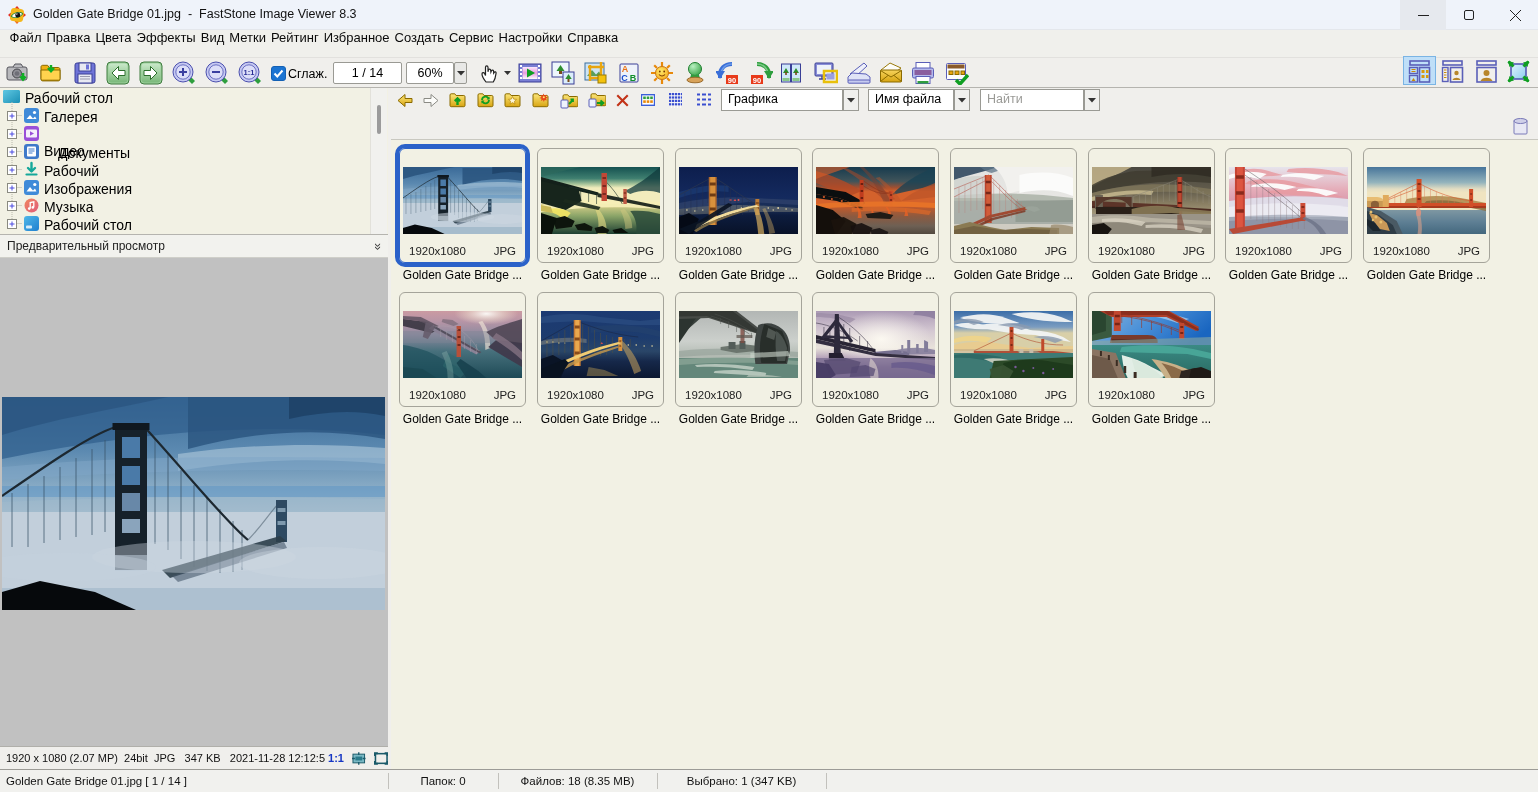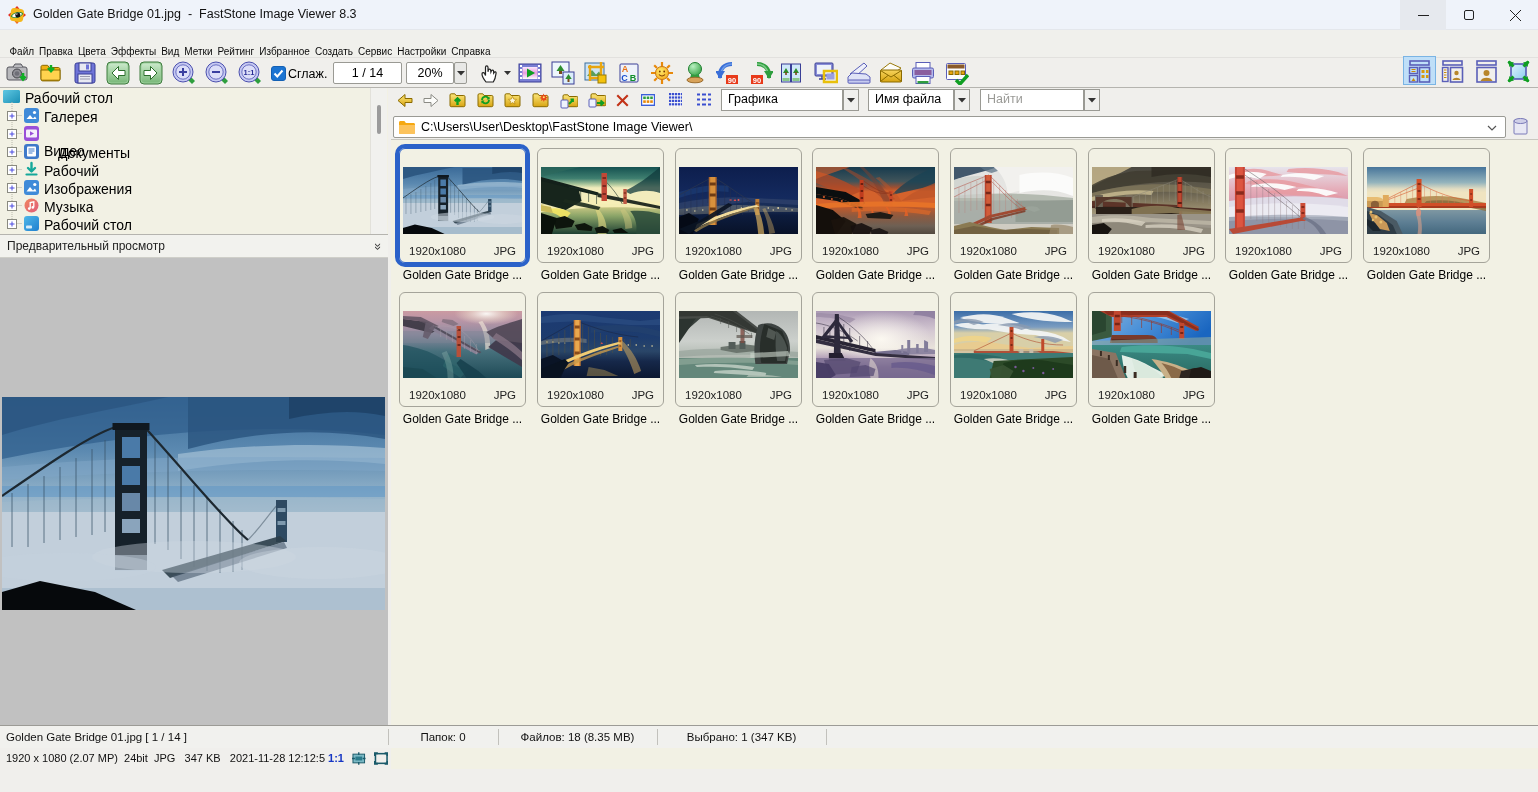--- a/index.html
+++ b/index.html
@@ -3,21 +3,21 @@
 <style>
 *{margin:0;padding:0;box-sizing:border-box}
 html,body{width:1538px;height:792px;overflow:hidden}
 body{font-family:"Liberation Sans",sans-serif;position:relative;background:#f0efec}
 .abs{position:absolute}
 
 #titlebar{left:0;top:0;width:1538px;height:30px;background:#eff3fa;border-bottom:1px solid #e4e7ec}
 #title-text{left:33px;top:7px;font-size:12.5px;color:#111}
 .winbtn{top:0;height:30px;width:46px;display:flex;align-items:center;justify-content:center}
 
-#menubar{left:0;top:30px;width:1538px;height:27px;background:#f0f0ec;display:flex;align-items:flex-end;font-size:10px;color:#0a0a0a}
+#menubar{left:0;top:30px;width:1538px;height:27px;background:#f0f0ec;display:flex;align-items:flex-start;font-size:13px;color:#0a0a0a}
 #menubar span{padding:0 2.5px}
 
 #toolbar{left:0;top:57px;width:1538px;height:31px;background:#f0efec;border-top:1px solid #e2e1de;border-bottom:1px solid #b5b4af}
 .tbi{position:absolute;top:3px;width:24px;height:24px}
 
 #tree{left:0;top:88px;width:388px;height:146px;background:#f2f1e4}
 #treesb{left:370px;top:88px;width:17px;height:146px;background:#f1f1ee;border-left:1px solid #e2e1da}
 #treesb .thumb{position:absolute;left:6px;top:17px;width:4px;height:29px;background:#9b9b9b;border-radius:2px}
 .trow{position:absolute;font-size:14px;color:#000;white-space:nowrap}
 #prevhdr{left:0;top:234px;width:388px;height:24px;background:#f2f2ee;border-top:1px solid #b5b4af;border-bottom:1px solid #cfcfc9;font-size:12px;color:#222;display:flex;align-items:center;padding-left:7px}
@@ -28,21 +28,21 @@
 #toolbar2{left:391px;top:88px;width:1147px;height:25px;background:#f0efec}
 #addrrow{left:391px;top:113px;width:1147px;height:26px;background:#f0efec}
 #addrbox{position:absolute;left:2px;top:3px;width:1113px;height:22px;background:#fff;border:1px solid #9a9a94;border-radius:2px;display:flex;align-items:center;font-size:12.5px;color:#000}
 #thumbs{left:391px;top:139px;width:1147px;height:630px;background:#f2f1e4;border-top:1px solid #c9c8c0}
 .card{position:absolute;width:127px;height:115px;border:1px solid #a5a49a;border-radius:6px;background:#f2f1e4}
 .card.sel{outline:4px solid #2b62c9;outline-offset:0px;border-color:#2b62c9}
 .card svg.ph{position:absolute;left:3px;top:18px;width:119px;height:67px}
 .cinfo{position:absolute;left:9px;right:9px;bottom:5px;font-size:11.5px;color:#222;display:flex;justify-content:space-between}
 .clabel{position:absolute;width:127px;text-align:center;font-size:12px;color:#000;white-space:nowrap}
 
-#statusbar{left:0;top:725px;width:1538px;height:23px;background:#f1f1ee;border-top:1px solid #9c9b96;font-size:11.5px;color:#111}
+#statusbar{left:0;top:769px;width:1538px;height:23px;background:#f1f1ee;border-top:1px solid #9c9b96;font-size:11.5px;color:#111}
 .scell{position:absolute;top:0;height:22px;display:flex;align-items:center}
 .ssep{position:absolute;top:3px;height:16px;width:1px;background:#c2c1bc}
 </style></head>
 <body>
 <div class="abs" id="titlebar">
   <svg class="abs" style="left:8px;top:6px" width="18" height="18" viewBox="0 0 18 18">
     <path d="M9 0l2.3 2.6L9 5.2 6.7 2.6z" fill="#e33022"></path>
     <path d="M9 12.8l2.3 2.6L9 18l-2.3-2.6z" fill="#f07022"></path>
     <path d="M0 9l2.6-2.3L5.2 9 2.6 11.3z" fill="#e33022"></path>
     <path d="M12.8 9l2.6-2.3L18 9l-2.6 2.3z" fill="#e33022"></path>
@@ -138,21 +138,21 @@
       <circle cx="11" cy="11" r="10" fill="#c6c9f2" stroke="#4a4fae"></circle>
       <circle cx="11" cy="11" r="7.2" fill="#dcdef8" stroke="#6a6fc2"></circle>
       <text x="11" y="14.2" font-size="7.5" font-weight="bold" text-anchor="middle" fill="#2a2f96" font-family="Liberation Sans">1:1</text>
     </svg>
   <svg class="tbi" style="left:271px;width:15px;height:15px;top:8px" viewBox="0 0 15 15">
       <rect x="0.5" y="0.5" width="14" height="14" rx="2.5" fill="#1b74d2" stroke="#1360b4"></rect>
       <path d="M3.5 7.5l2.8 3L11.5 4.5" stroke="#fff" stroke-width="2" fill="none"></path>
     </svg>
   <div class="abs" style="left:288px;top:9px;font-size:12.5px">Сглаж.</div>
   <div class="abs" style="left:333px;top:4px;width:69px;height:22px;background:#fff;border:1px solid #9a9a94;border-radius:2px;font-size:12.5px;text-align:center;line-height:21px">1 / 14</div>
-  <div class="abs" style="left:406px;top:4px;width:48px;height:22px;background:#fff;border:1px solid #9a9a94;border-radius:2px;font-size:12.5px;text-align:center;line-height:21px">20%</div>
+  <div class="abs" style="left:406px;top:4px;width:48px;height:22px;background:#fff;border:1px solid #9a9a94;border-radius:2px;font-size:12.5px;text-align:center;line-height:21px">60%</div>
   <div class="abs" style="left:454px;top:4px;width:13px;height:22px;background:#e8e8e6;border:1px solid #9a9a94;border-radius:2px">
       <svg style="position:absolute;left:2px;top:8px" width="8" height="5" viewBox="0 0 8 5">
         <path d="M0 0l4 4.5L8 0z" fill="#333"></path>
       </svg>
     </div>
   <svg class="tbi" style="left:479px" viewBox="0 0 24 24">
       <path d="M7 21c-2-2.5-4-5.5-4-8 0-1.6 2-1.8 2.6-.4l.9 1.9V6.2c0-1.8 2.4-1.8 2.5 0v4.6l.3-1.5c.3-1.6 2.3-1.5 2.4.2l.2 1.6.5-1.2c.5-1.3 2.2-1 2.2.5l.1 1.8.5-.8c.7-1.1 2.1-.6 1.9.7-.3 2.4-1 6.3-2.8 8.9z" fill="#fff" stroke="#222" stroke-width="1.2"></path>
     </svg>
   <svg class="tbi" style="left:503px;width:9px" viewBox="0 0 9 24">
       <path d="M1 10l3.5 4L8 10z" fill="#333"></path>
@@ -588,30 +588,20 @@
       </svg>
     </div>
   <div class="abs" style="left:589px;top:1px;width:104px;height:22px;background:#fff;border:1px solid #9a9a94;font-size:12.5px;padding:2px 0 0 6px;color:#9a9a96">Найти</div>
   <div class="abs" style="left:693px;top:1px;width:16px;height:22px;background:#f0f0ee;border:1px solid #9a9a94">
       <svg style="position:absolute;left:3px;top:8px" width="8" height="5" viewBox="0 0 8 5">
         <path d="M0 0l4 4.5L8 0z" fill="#333"></path>
       </svg>
     </div>
 </div>
 <div class="abs" id="addrrow">
-  <div id="addrbox">
-    <svg style="margin:0 6px 0 5px" width="16" height="14" viewBox="0 0 16 14">
-        <path d="M0 2.5c0-.8.6-1.5 1.4-1.5h4l1.5 2h7.7c.8 0 1.4.7 1.4 1.5v8c0 .8-.6 1.5-1.4 1.5H1.4C.6 14 0 13.3 0 12.5z" fill="#f5a812"></path>
-        <path d="M0 5h16v7.5c0 .8-.6 1.5-1.4 1.5H1.4C.6 14 0 13.3 0 12.5z" fill="#fcc35c"></path>
-      </svg>
-    C:\Users\User\Desktop\FastStone Image Viewer\
-    <svg style="position:absolute;right:8px;top:8px" width="10" height="6" viewBox="0 0 10 6">
-        <path d="M1 1l4 4 4-4" fill="none" stroke="#555" stroke-width="1.2"></path>
-      </svg>
-  </div>
   <svg style="position:absolute;left:1121px;top:4px" width="18" height="20" viewBox="0 0 18 20">
       <rect x="2" y="3" width="13" height="14" rx="1" fill="#e8e8f4" stroke="#7a7ab8"></rect>
       <ellipse cx="8.5" cy="4" rx="6.5" ry="2.5" fill="#d0d0e8" stroke="#7a7ab8"></ellipse>
     </svg>
 </div>
 <div class="abs" id="thumbs">
 
 <div class="card sel" style="left:8px;top:8px">
  <svg class="ph" viewBox="0 0 120 67" preserveAspectRatio="none">
   <defs>

